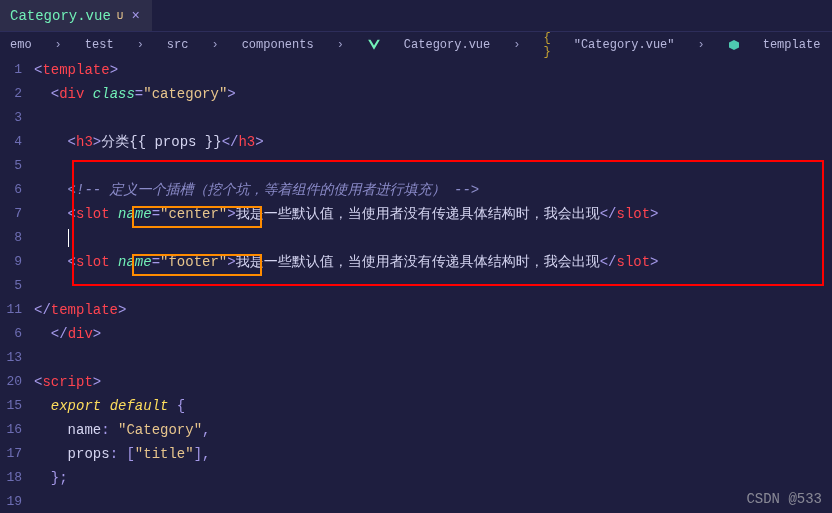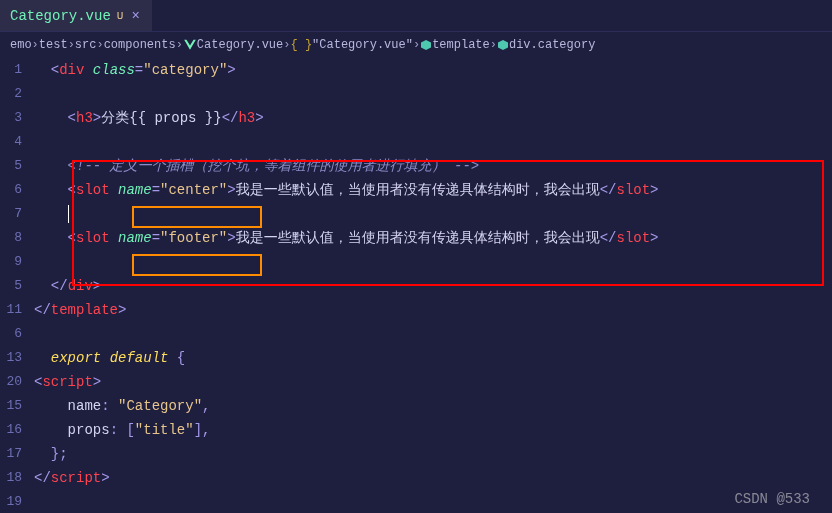--- a/index.html
+++ b/index.html
@@ -26,21 +26,21 @@
   gap: 6px;
   height: 100%;
 }
 .tab-name { color: #72f1b8; }
 .tab-modified { color: #e7c58d; font-size: 11px; }
 .tab-close { color: #a599e9; cursor: pointer; padding: 0 2px; }
 .breadcrumb {
   display: flex;
   align-items: center;
   padding: 4px 10px;
-  gap: 0;
+  gap: 23px;
   font-size: 12px;
   color: #9d9dc9;
   height: 26px;
 }
 .breadcrumb .chev { color: #9d9dc9; }
 .bc-icon { display: inline-flex; align-items: center; }
 .bc-item { color: #b8b8de; }
 .editor {
   display: flex;
   position: relative;
@@ -83,21 +83,21 @@
 .cursor-line {
   display: inline-block;
   width: 1px;
   height: 18px;
   background: #fff;
   vertical-align: middle;
 }
 .watermark {
   position: absolute;
   bottom: 6px;
-  right: 22px;
+  right: 10px;
   color: #cfcfcf;
   font-size: 14px;
   opacity: 0.6;
 }
 </style>
 </head>
 <body>
 
 <div class="tab-bar">
   <div class="tab">
@@ -161,34 +161,34 @@
       <div>16</div>
       <div>17</div>
       <div>18</div>
       <div>19</div>
   </div>
   <div class="code">
     <div class="highlight-red" style="left:38px; top:102px; width:752px; height:126px;"></div>
     <div class="highlight-orange" style="left:98px; top:148px; width:130px; height:22px;"></div>
     <div class="highlight-orange" style="left:98px; top:196px; width:130px; height:22px;"></div>
 
+    <div class="line"><span class="punct">&lt;</span><span class="tagname">template</span><span class="punct">&gt;</span></div>
     <div class="line"><span class="indent-guide">  </span><span class="punct">&lt;</span><span class="tagname">div</span> <span class="attrname">class</span><span class="punct">=</span><span class="attrval">"category"</span><span class="punct">&gt;</span></div>
     <div class="line"><span class="indent-guide">  </span></div>
     <div class="line"><span class="indent-guide">    </span><span class="punct">&lt;</span><span class="tagname">h3</span><span class="punct">&gt;</span><span class="txt">分类</span><span class="mustache">{{ props }}</span><span class="punct">&lt;/</span><span class="tagname">h3</span><span class="punct">&gt;</span></div>
     <div class="line"><span class="indent-guide">  </span></div>
     <div class="line"><span class="indent-guide">    </span><span class="comment">&lt;!-- 定义一个插槽（挖个坑，等着组件的使用者进行填充） --&gt;</span></div>
     <div class="line"><span class="indent-guide">    </span><span class="punct">&lt;</span><span class="tagname">slot</span> <span class="attrname">name</span><span class="punct">=</span><span class="attrval">"center"</span><span class="punct">&gt;</span><span class="txt">我是一些默认值，当使用者没有传递具体结构时，我会出现</span><span class="punct">&lt;/</span><span class="tagname">slot</span><span class="punct">&gt;</span></div>
     <div class="line"><span class="indent-guide">    </span><span class="cursor-line"></span></div>
     <div class="line"><span class="indent-guide">    </span><span class="punct">&lt;</span><span class="tagname">slot</span> <span class="attrname">name</span><span class="punct">=</span><span class="attrval">"footer"</span><span class="punct">&gt;</span><span class="txt">我是一些默认值，当使用者没有传递具体结构时，我会出现</span><span class="punct">&lt;/</span><span class="tagname">slot</span><span class="punct">&gt;</span></div>
     <div class="line"><span class="indent-guide">  </span></div>
+    <div class="line"><span class="punct">&lt;/</span><span class="tagname">template</span><span class="punct">&gt;</span></div>
     <div class="line"><span class="indent-guide">  </span><span class="punct">&lt;/</span><span class="tagname">div</span><span class="punct">&gt;</span></div>
-    <div class="line"><span class="punct">&lt;/</span><span class="tagname">template</span><span class="punct">&gt;</span></div>
     <div class="line"> </div>
+    <div class="line"><span class="punct">&lt;</span><span class="tagname">script</span><span class="punct">&gt;</span></div>
     <div class="line"><span class="indent-guide">  </span><span class="kw">export</span> <span class="kw">default</span> <span class="punct">{</span></div>
-    <div class="line"><span class="punct">&lt;</span><span class="tagname">script</span><span class="punct">&gt;</span></div>
     <div class="line"><span class="indent-guide">    </span><span class="txt">name</span><span class="punct">: </span><span class="attrval">"Category"</span><span class="punct">,</span></div>
     <div class="line"><span class="indent-guide">    </span><span class="txt">props</span><span class="punct">: [</span><span class="attrval">"title"</span><span class="punct">],</span></div>
     <div class="line"><span class="indent-guide">  </span><span class="punct">};</span></div>
-    <div class="line"><span class="punct">&lt;/</span><span class="tagname">script</span><span class="punct">&gt;</span></div>
   </div>
 </div>
 
 <div class="watermark">CSDN @533</div>
 
 </body></html>

